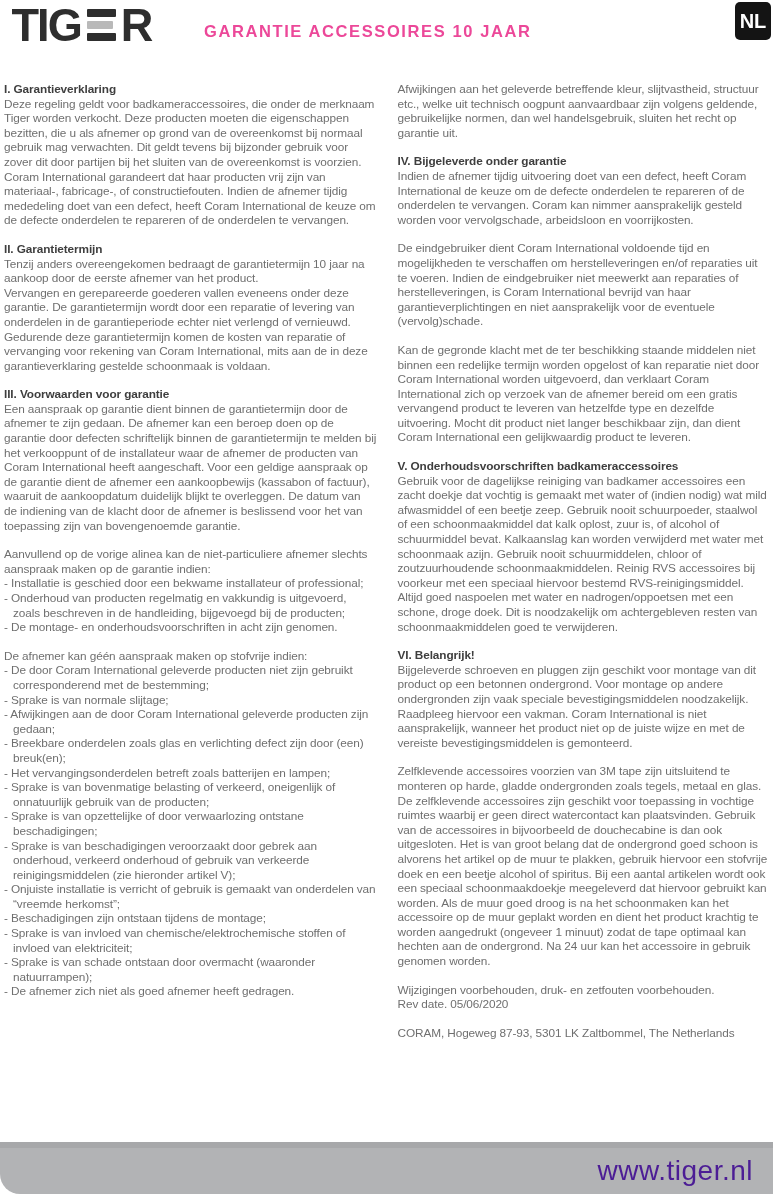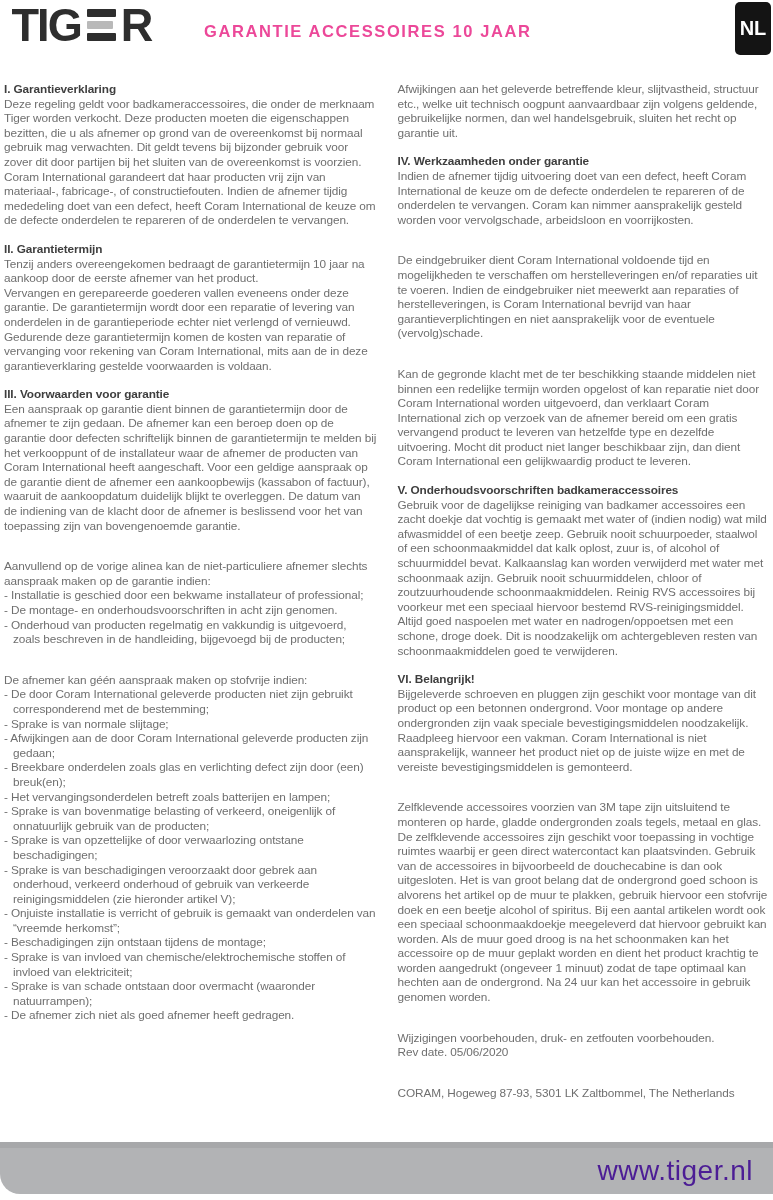--- a/index.html
+++ b/index.html
@@ -19,32 +19,32 @@
   }
   .logo-e { display: flex; flex-direction: column; justify-content: space-between;
     width: 29px; height: 32px; margin: 5px 4px 0 5px; }
   .logo-e i { display: block; height: 8px; background: #2e2e2e; border-radius: 1px; }
   .logo-e i.b2 { background: #b9b9b9; width: 88%; }
   .title {
     position: absolute; left: 204px; top: 22px; margin: 0;
     font-size: 16.5px; font-weight: bold; letter-spacing: 1.6px; color: #ec4899;
   }
   .badge {
-    position: absolute; right: 2px; top: 2px; width: 36px; height: 53px;
+    position: absolute; right: 2px; top: 2px; width: 36px; height: 38px;
     background: #141414; color: #ffffff; font-weight: bold; font-size: 20px;
     display: flex; align-items: center; justify-content: center; border-radius: 5px;
   }
 
   
   .doc { display: flex; gap: 21px; padding: 0 3px 0 4px; }
   .col { flex: 1; font-size: 11.8px; line-height: 14.6px; color: #6f6f6f;
          letter-spacing: -0.1px; text-align: left; }
   .col p { margin: 0; }
   .col p.h { margin-top: 14px; font-weight: bold; color: #3e3e3e; }
-  .col p.pg { margin-top: 26px; }
+  .col p.pg { margin-top: 14px; }
   .col p.li { padding-left: 9px; text-indent: -9px; }
   .col > p:first-child { margin-top: 0; }
 
   
   .footer {
     position: absolute; left: 0; bottom: 6px; width: 773px; height: 52px;
     background: #b2b3b5; border-bottom-left-radius: 20px; box-sizing: border-box;
     border-top: 6px solid #a7a8aa;
     display: flex; align-items: center; justify-content: flex-end; padding-right: 20px;
   }
@@ -69,45 +69,45 @@
     <div class="badge">NL</div>
   </header>
 
   <main class="doc">
     <div class="col" id="col-left">
         <p class="h">I. Garantieverklaring</p>
         <p class="p">Deze regeling geldt voor badkameraccessoires, die onder de merknaam Tiger worden verkocht. Deze producten moeten die eigenschappen bezitten, die u als afnemer op grond van de overeenkomst bij normaal gebruik mag verwachten. Dit geldt tevens bij bijzonder gebruik voor zover dit door partijen bij het sluiten van de overeenkomst is voorzien. Coram International garandeert dat haar producten vrij zijn van materiaal-, fabricage-, of constructiefouten. Indien de afnemer tijdig mededeling doet van een defect, heeft Coram International de keuze om de defecte onderdelen te repareren of de onderdelen te vervangen.</p>
         <p class="h">II. Garantietermijn</p>
         <p class="p">Tenzij anders overeengekomen bedraagt de garantietermijn 10 jaar na aankoop door de eerste afnemer van het product.</p>
         <p class="p">Vervangen en gerepareerde goederen vallen eveneens onder deze garantie. De garantietermijn wordt door een reparatie of levering van onderdelen in de garantieperiode echter niet verlengd of vernieuwd.</p>
-        <p class="p">Gedurende deze garantietermijn komen de kosten van reparatie of vervanging voor rekening van Coram International, mits aan de in deze garantieverklaring gestelde voorwaarden is voldaan.</p>
+        <p class="p">Gedurende deze garantietermijn komen de kosten van reparatie of vervanging voor rekening van Coram International, mits aan de in deze garantieverklaring gestelde schoonmaak is voldaan.</p>
         <p class="h">III. Voorwaarden voor garantie</p>
         <p class="p">Een aanspraak op garantie dient binnen de garantietermijn door de afnemer te zijn gedaan. De afnemer kan een beroep doen op de garantie door defecten schriftelijk binnen de garantietermijn te melden bij het verkooppunt of de installateur waar de afnemer de producten van Coram International heeft aangeschaft. Voor een geldige aanspraak op de garantie dient de afnemer een aankoopbewijs (kassabon of factuur), waaruit de aankoopdatum duidelijk blijkt te overleggen. De datum van de indiening van de klacht door de afnemer is beslissend voor het van toepassing zijn van bovengenoemde garantie.</p>
         <p class="pg">Aanvullend op de vorige alinea kan de niet-particuliere afnemer slechts aanspraak maken op de garantie indien:</p>
         <p class="p li">- Installatie is geschied door een bekwame installateur of professional;</p>
+        <p class="p li">- Onderhoud van producten regelmatig en vakkundig is uitgevoerd, zoals beschreven in de handleiding, bijgevoegd bij de producten;</p>
         <p class="p li">- De montage- en onderhoudsvoorschriften in acht zijn genomen.</p>
-        <p class="p li">- Onderhoud van producten regelmatig en vakkundig is uitgevoerd, zoals beschreven in de handleiding, bijgevoegd bij de producten;</p>
         <p class="pg">De afnemer kan géén aanspraak maken op stofvrije indien:</p>
         <p class="p li">- De door Coram International geleverde producten niet zijn gebruikt corresponderend met de bestemming;</p>
         <p class="p li">- Sprake is van normale slijtage;</p>
         <p class="p li">- Afwijkingen aan de door Coram International geleverde producten zijn gedaan;</p>
         <p class="p li">- Breekbare onderdelen zoals glas en verlichting defect zijn door (een) breuk(en);</p>
         <p class="p li">- Het vervangingsonderdelen betreft zoals batterijen en lampen;</p>
         <p class="p li">- Sprake is van bovenmatige belasting of verkeerd, oneigenlijk of onnatuurlijk gebruik van de producten;</p>
         <p class="p li">- Sprake is van opzettelijke of door verwaarlozing ontstane beschadigingen;</p>
         <p class="p li">- Sprake is van beschadigingen veroorzaakt door gebrek aan onderhoud, verkeerd onderhoud of gebruik van verkeerde reinigingsmiddelen (zie hieronder artikel V);</p>
         <p class="p li">- Onjuiste installatie is verricht of gebruik is gemaakt van onderdelen van “vreemde herkomst”;</p>
         <p class="p li">- Beschadigingen zijn ontstaan tijdens de montage;</p>
         <p class="p li">- Sprake is van invloed van chemische/elektrochemische stoffen of invloed van elektriciteit;</p>
         <p class="p li">- Sprake is van schade ontstaan door overmacht (waaronder natuurrampen);</p>
         <p class="p li">- De afnemer zich niet als goed afnemer heeft gedragen.</p>
       </div>
     <div class="col" id="col-right">
         <p class="p">Afwijkingen aan het geleverde betreffende kleur, slijtvastheid, structuur etc., welke uit technisch oogpunt aanvaardbaar zijn volgens geldende, gebruikelijke normen, dan wel handelsgebruik, sluiten het recht op garantie uit.</p>
-        <p class="h">IV. Werkzaamheden onder garantie</p>
+        <p class="h">IV. Bijgeleverde onder garantie</p>
         <p class="p">Indien de afnemer tijdig uitvoering doet van een defect, heeft Coram International de keuze om de defecte onderdelen te repareren of de onderdelen te vervangen. Coram kan nimmer aansprakelijk gesteld worden voor vervolgschade, arbeidsloon en voorrijkosten.</p>
         <p class="pg">De eindgebruiker dient Coram International voldoende tijd en mogelijkheden te verschaffen om herstelleveringen en/of reparaties uit te voeren. Indien de eindgebruiker niet meewerkt aan reparaties of herstelleveringen, is Coram International bevrijd van haar garantieverplichtingen en niet aansprakelijk voor de eventuele (vervolg)schade.</p>
         <p class="pg">Kan de gegronde klacht met de ter beschikking staande middelen niet binnen een redelijke termijn worden opgelost of kan reparatie niet door Coram International worden uitgevoerd, dan verklaart Coram International zich op verzoek van de afnemer bereid om een gratis vervangend product te leveren van hetzelfde type en dezelfde uitvoering. Mocht dit product niet langer beschikbaar zijn, dan dient Coram International een gelijkwaardig product te leveren.</p>
         <p class="h">V. Onderhoudsvoorschriften badkameraccessoires</p>
         <p class="p">Gebruik voor de dagelijkse reiniging van badkamer accessoires een zacht doekje dat vochtig is gemaakt met water of (indien nodig) wat mild afwasmiddel of een beetje zeep. Gebruik nooit schuurpoeder, staalwol of een schoonmaakmiddel dat kalk oplost, zuur is, of alcohol of schuurmiddel bevat. Kalkaanslag kan worden verwijderd met water met schoonmaak azijn. Gebruik nooit schuurmiddelen, chloor of zoutzuurhoudende schoonmaakmiddelen. Reinig RVS accessoires bij voorkeur met een speciaal hiervoor bestemd RVS-reinigingsmiddel. Altijd goed naspoelen met water en nadrogen/oppoetsen met een schone, droge doek. Dit is noodzakelijk om achtergebleven resten van schoonmaakmiddelen goed te verwijderen.</p>
         <p class="h">VI. Belangrijk!</p>
         <p class="p">Bijgeleverde schroeven en pluggen zijn geschikt voor montage van dit product op een betonnen ondergrond. Voor montage op andere ondergronden zijn vaak speciale bevestigingsmiddelen noodzakelijk. Raadpleeg hiervoor een vakman. Coram International is niet aansprakelijk, wanneer het product niet op de juiste wijze en met de vereiste bevestigingsmiddelen is gemonteerd.</p>
         <p class="pg">Zelfklevende accessoires voorzien van 3M tape zijn uitsluitend te monteren op harde, gladde ondergronden zoals tegels, metaal en glas. De zelfklevende accessoires zijn geschikt voor toepassing in vochtige ruimtes waarbij er geen direct watercontact kan plaatsvinden. Gebruik van de accessoires in bijvoorbeeld de douchecabine is dan ook uitgesloten. Het is van groot belang dat de ondergrond goed schoon is alvorens het artikel op de muur te plakken, gebruik hiervoor een stofvrije doek en een beetje alcohol of spiritus. Bij een aantal artikelen wordt ook een speciaal schoonmaakdoekje meegeleverd dat hiervoor gebruikt kan worden. Als de muur goed droog is na het schoonmaken kan het accessoire op de muur geplakt worden en dient het product krachtig te worden aangedrukt (ongeveer 1 minuut) zodat de tape optimaal kan hechten aan de ondergrond. Na 24 uur kan het accessoire in gebruik genomen worden.</p>
         <p class="pg">Wijzigingen voorbehouden, druk- en zetfouten voorbehouden.</p>
         <p class="p">Rev date. 05/06/2020</p>

